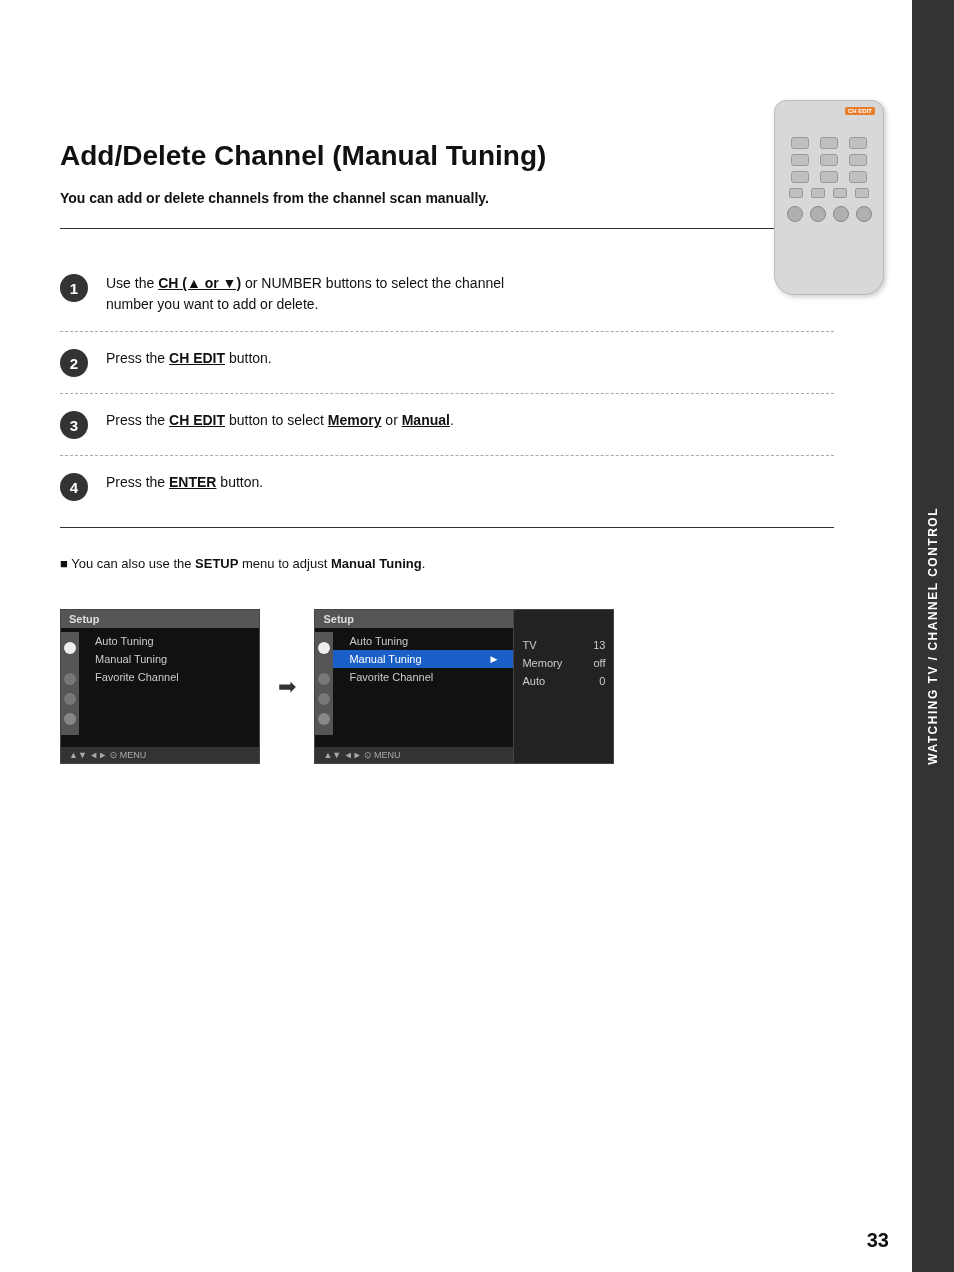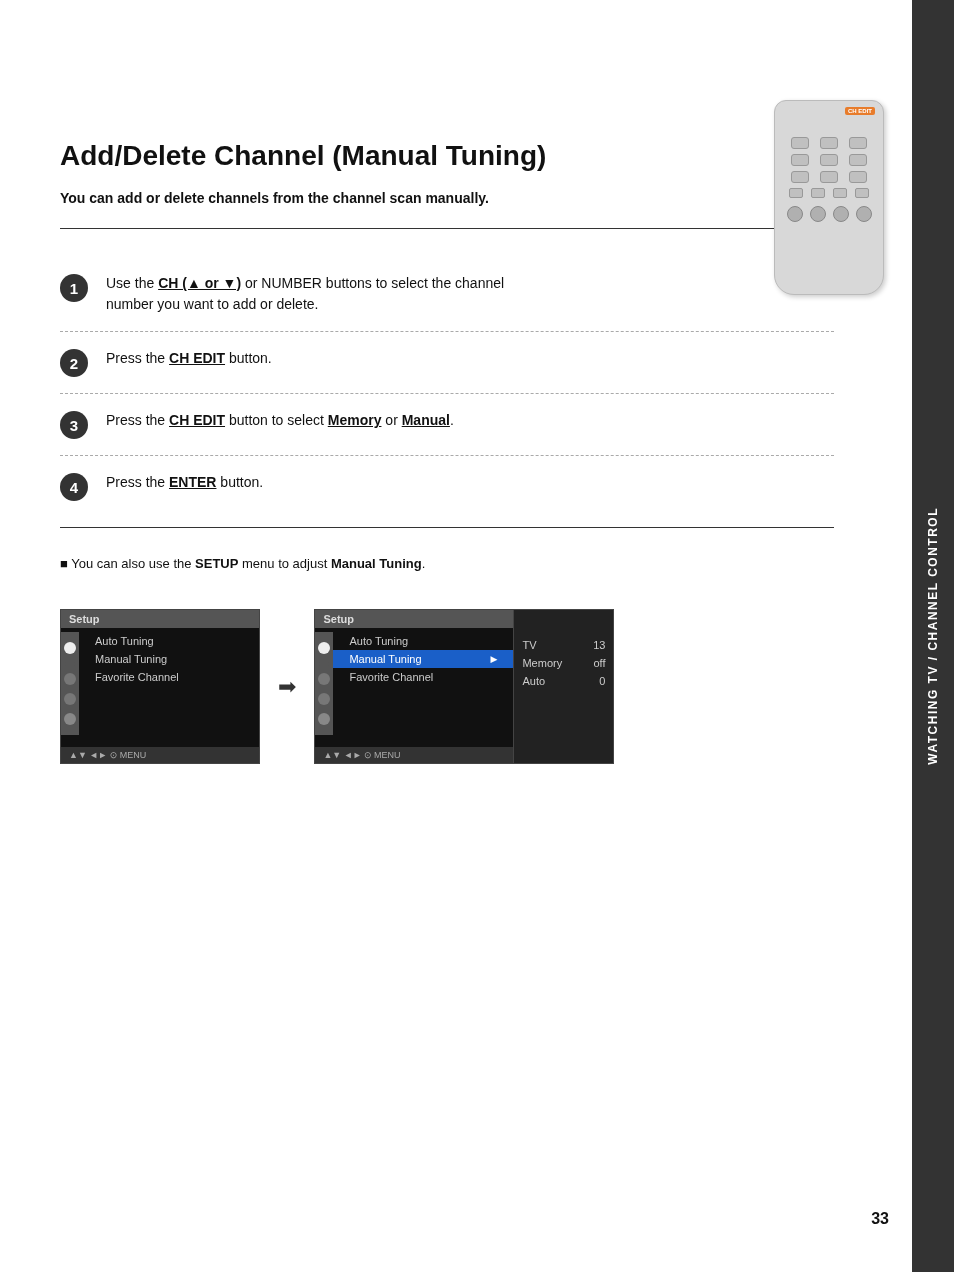--- a/index.html
+++ b/index.html
@@ -314,23 +314,23 @@
       color: #fff;
       font-size: 12px;
       font-weight: bold;
       letter-spacing: 1.5px;
       text-transform: uppercase;
     }
 
     
     .page-number {
       position: absolute;
-      bottom: 44px;
+      bottom: 20px;
       right: 65px;
-      font-size: 16px;
+      font-size: 20px;
       font-weight: bold;
       color: #111;
     }
 
     .remote-inner {
       padding-top: 22px;
     }
   </style>
 </head>
 <body>

